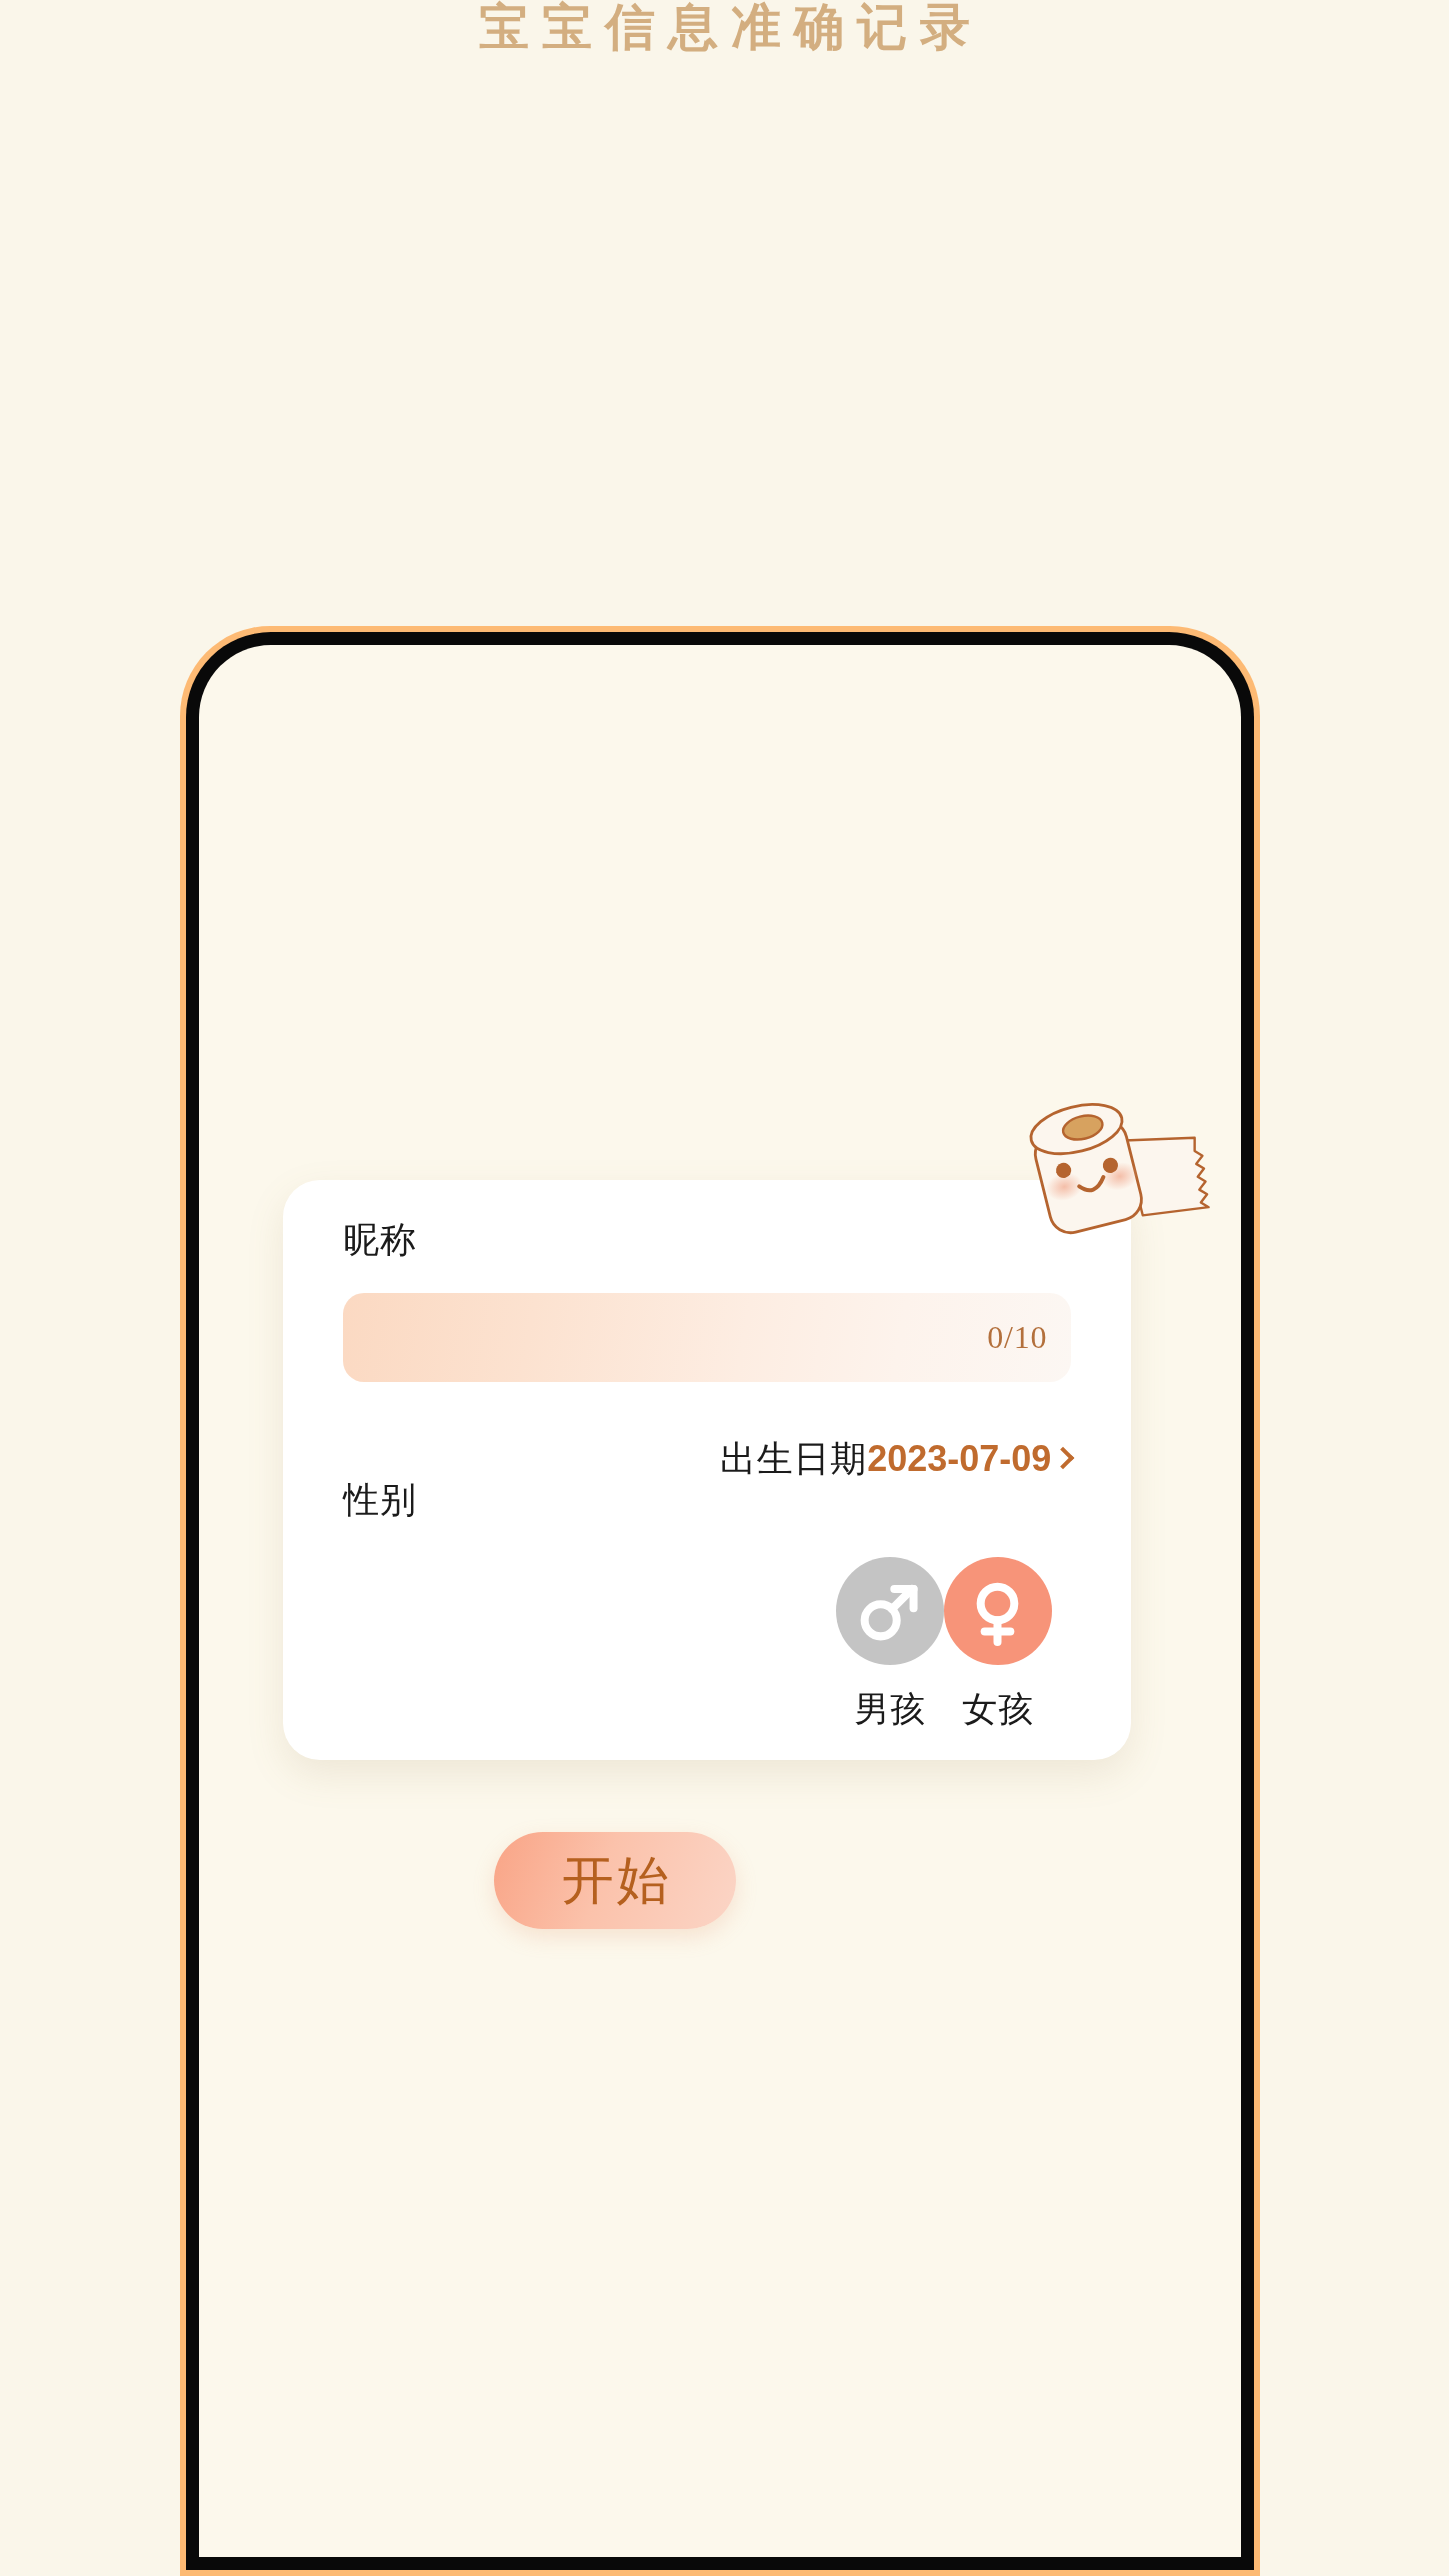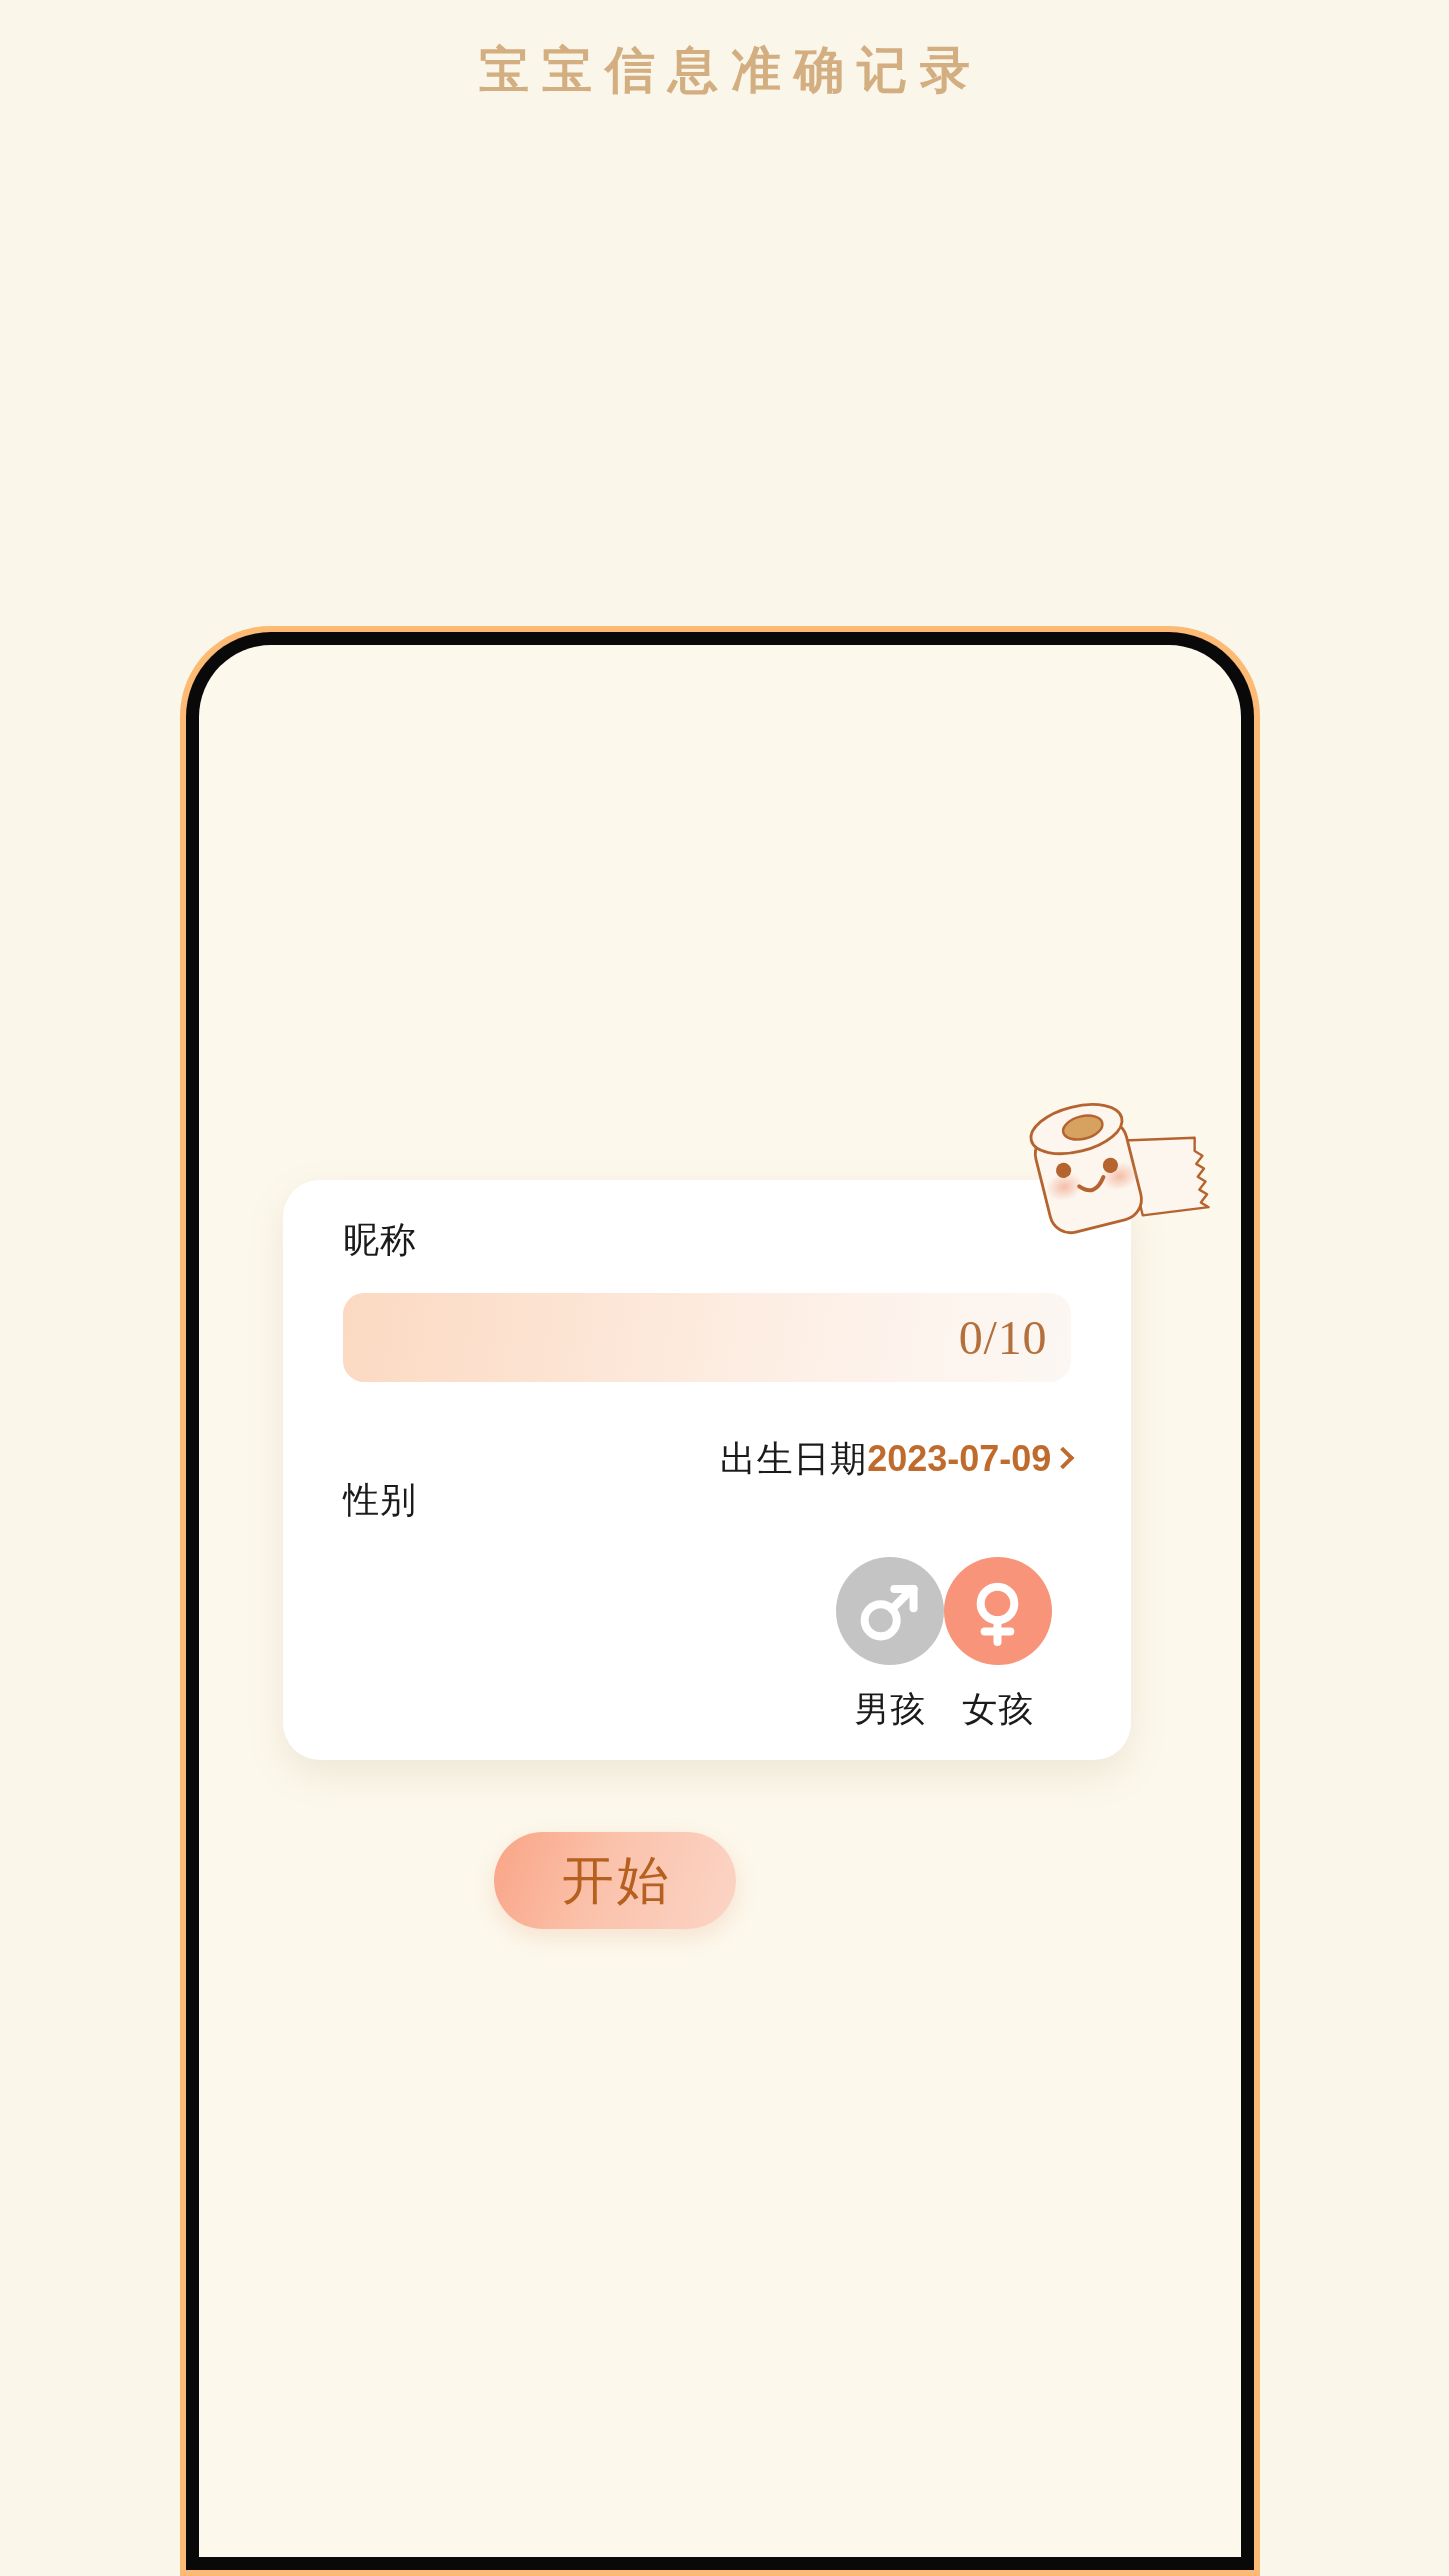--- a/index.html
+++ b/index.html
@@ -26,21 +26,20 @@
     margin-top:113px;
     font-size:84px;
     font-weight:700;
     letter-spacing:17.7px;
     color:#C0651A;
     font-family:"DejaVu Sans", sans-serif;
     text-indent:17.7px;
     line-height:1.12;
   }
   .subtitle {
-    margin-top:43px;
     font-size:50px;
     font-weight:700;
     letter-spacing:13px;
     color:#D3AE80;
     font-family:"DejaVu Sans", sans-serif;
     text-indent:13px;
     line-height:1.1;
   }
 
   
@@ -99,21 +98,21 @@
        #FDF3EC 76%,
        #FCF7F3 100%);
     display:flex;
     align-items:center;
     justify-content:flex-end;
     padding-right:24px;
     cursor:text;
   }
   .char-counter {
     font-family:"Liberation Serif","DejaVu Serif",serif;
-    font-size:48px;
+    font-size:32px;
     color:#B3703C;
     letter-spacing:0.8px;
   }
 
   .birth-row {
     margin-top:53px;
     height:47px;
     display:flex;
     align-items:center;
     justify-content:flex-end;

